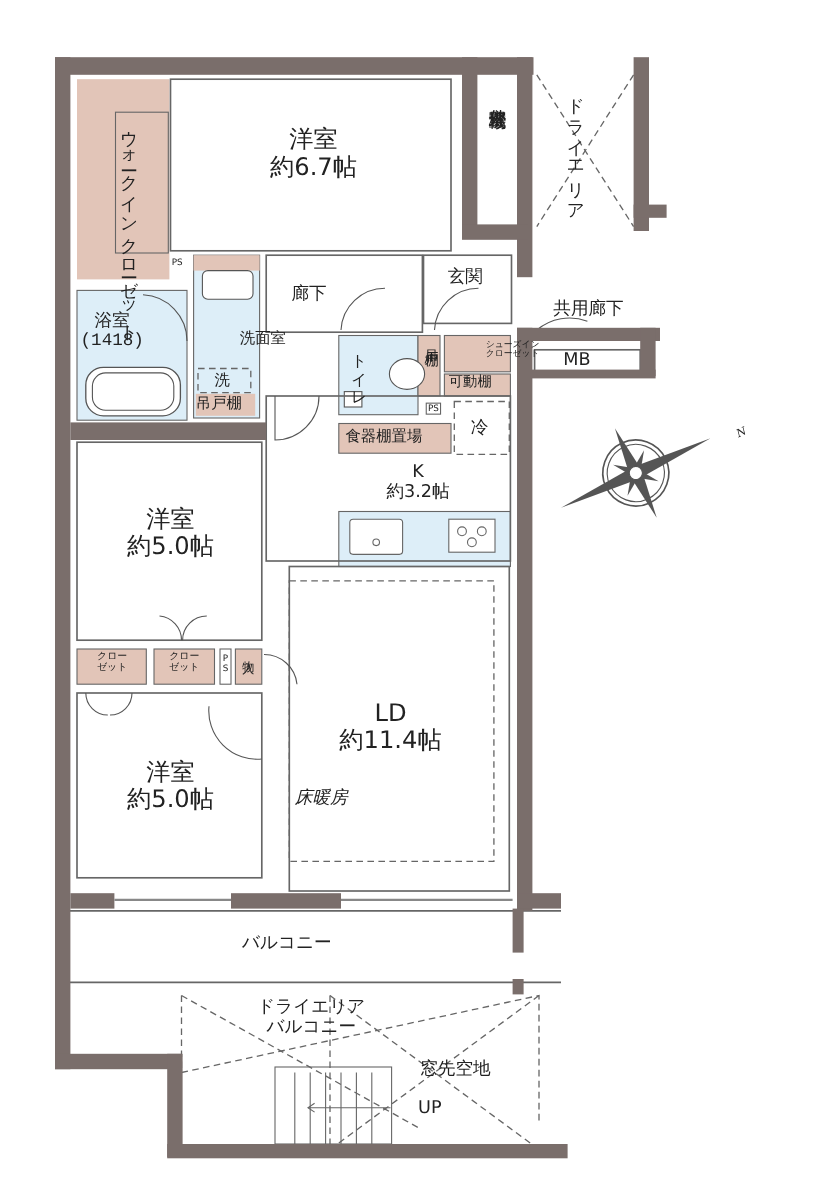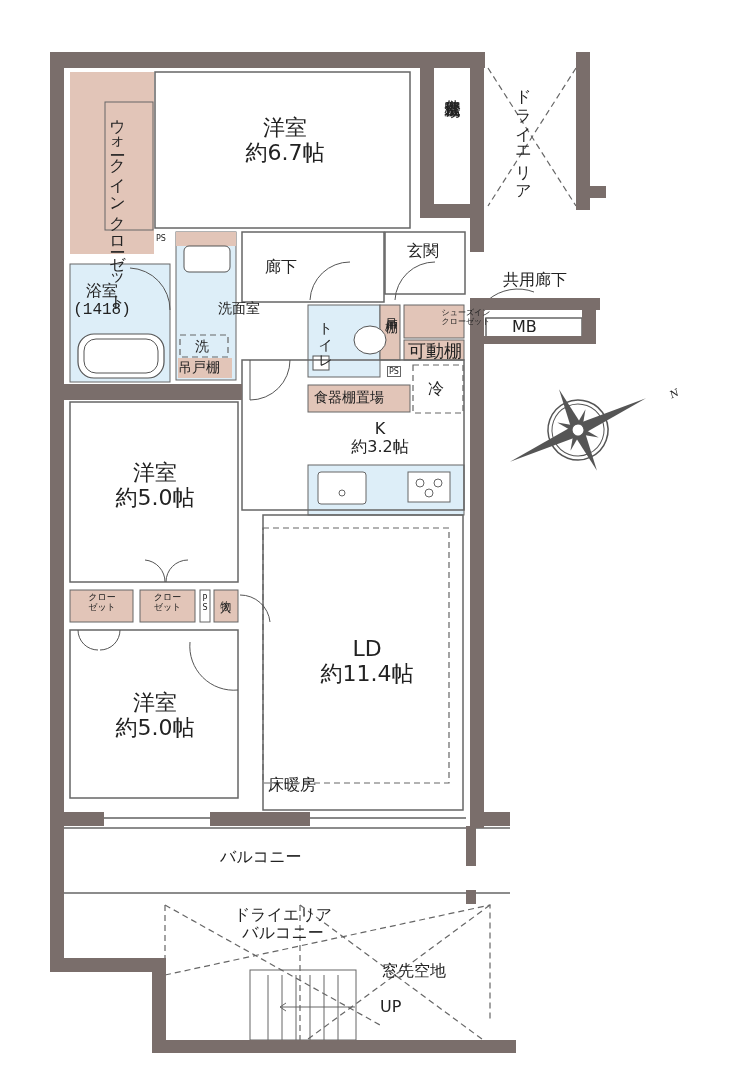--- a/index.html
+++ b/index.html
@@ -160,21 +160,21 @@
 </div>
 <div class="lbl sm" style="left:178px;top:300px;padding-left:40px;">洗面室</div>
 <div class="lbl sm" style="left:195px;top:338px;">洗</div>
 <div class="lbl sm" style="left:178px;top:359px;">吊戸棚</div>
 <div class="lbl sm vert" style="left:318px;top:312px;">トイレ</div>
 <div class="lbl xs vert" style="left:383px;top:308px;font-size:13px;">吊戸棚</div>
 <div class="lbl xxs" style="left:405px;top:308px;width:58px;margin-left:32px;">
   <div>シューズイン</div>
   <div>クローゼット</div>
 </div>
-<div class="lbl sm" style="left:408px;top:341px;font-size:18px;">可動棚</div>
+<div class="lbl sm" style="left:408px;top:341px;font-size:13px;">可動棚</div>
 <div class="lbl sm" style="left:314px;top:389px;">食器棚置場</div>
 <div class="lbl md" style="left:428px;top:380px;">冷</div>
 <div class="lbl md" style="left:335px;top:420px;width:90px;">
   <div>K</div>
   <div>約3.2帖</div>
 </div>
 <div class="lbl big" style="left:100px;top:460px;width:110px;">
   <div>洋室</div>
   <div>約5.0帖</div>
 </div>
@@ -184,25 +184,25 @@
 </div>
 <div class="lbl xxs" style="left:140px;top:592px;width:55px;font-size:9px;">
   <div>クロー</div>
   <div>ゼット</div>
 </div>
 <div class="lbl xs vert" style="left:218px;top:592px;font-size:11px;">物入</div>
 <div class="lbl big" style="left:100px;top:690px;width:110px;">
   <div>洋室</div>
   <div>約5.0帖</div>
 </div>
-<div class="lbl big" style="left:307px;top:636px;width:120px;">
+<div class="lbl big" style="left:295px;top:636px;width:120px;">
   <div>LD</div>
   <div>約11.4帖</div>
 </div>
-<div class="lbl md" style="left:268px;top:776px;">床暖房</div>
+<div class="lbl md" style="left:268px;top:716px;font-style:italic;">床暖房</div>
 <div class="lbl md" style="left:220px;top:848px;">バルコニー</div>
 <div class="lbl md" style="left:228px;top:906px;width:110px;">
   <div>ドライエリア</div>
   <div>バルコニー</div>
 </div>
 <div class="lbl md" style="left:382px;top:962px;">窓先空地</div>
 <div class="lbl md" style="left:380px;top:998px;">UP</div>
 
 <div class="lbl xxs" style="left:156px;top:234px;width:10px;white-space:normal;word-break:break-all;">PS</div>
 <div class="lbl xxs" style="left:387px;top:366px;border:1px solid #666;padding:0 1px;">PS</div>

